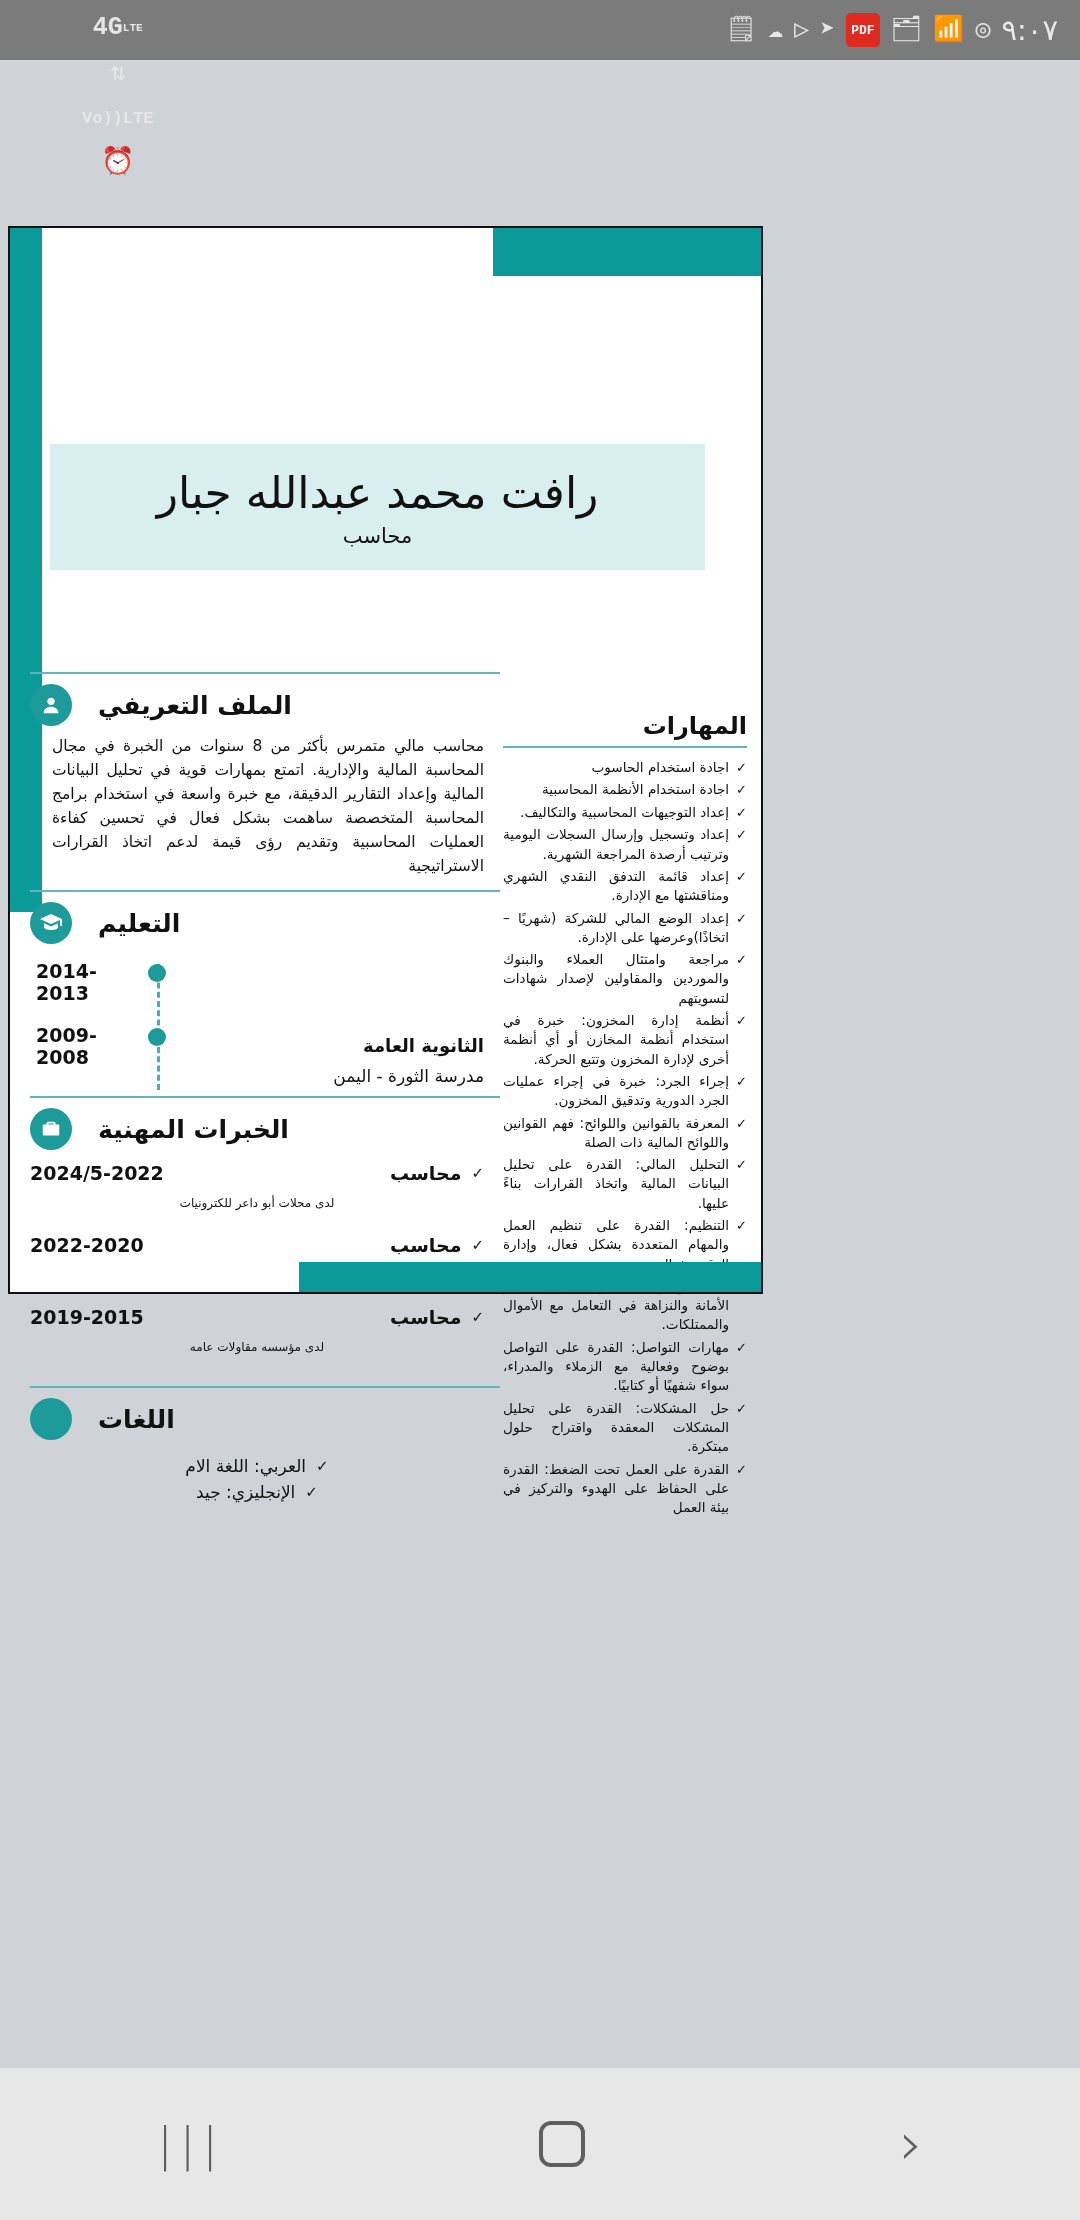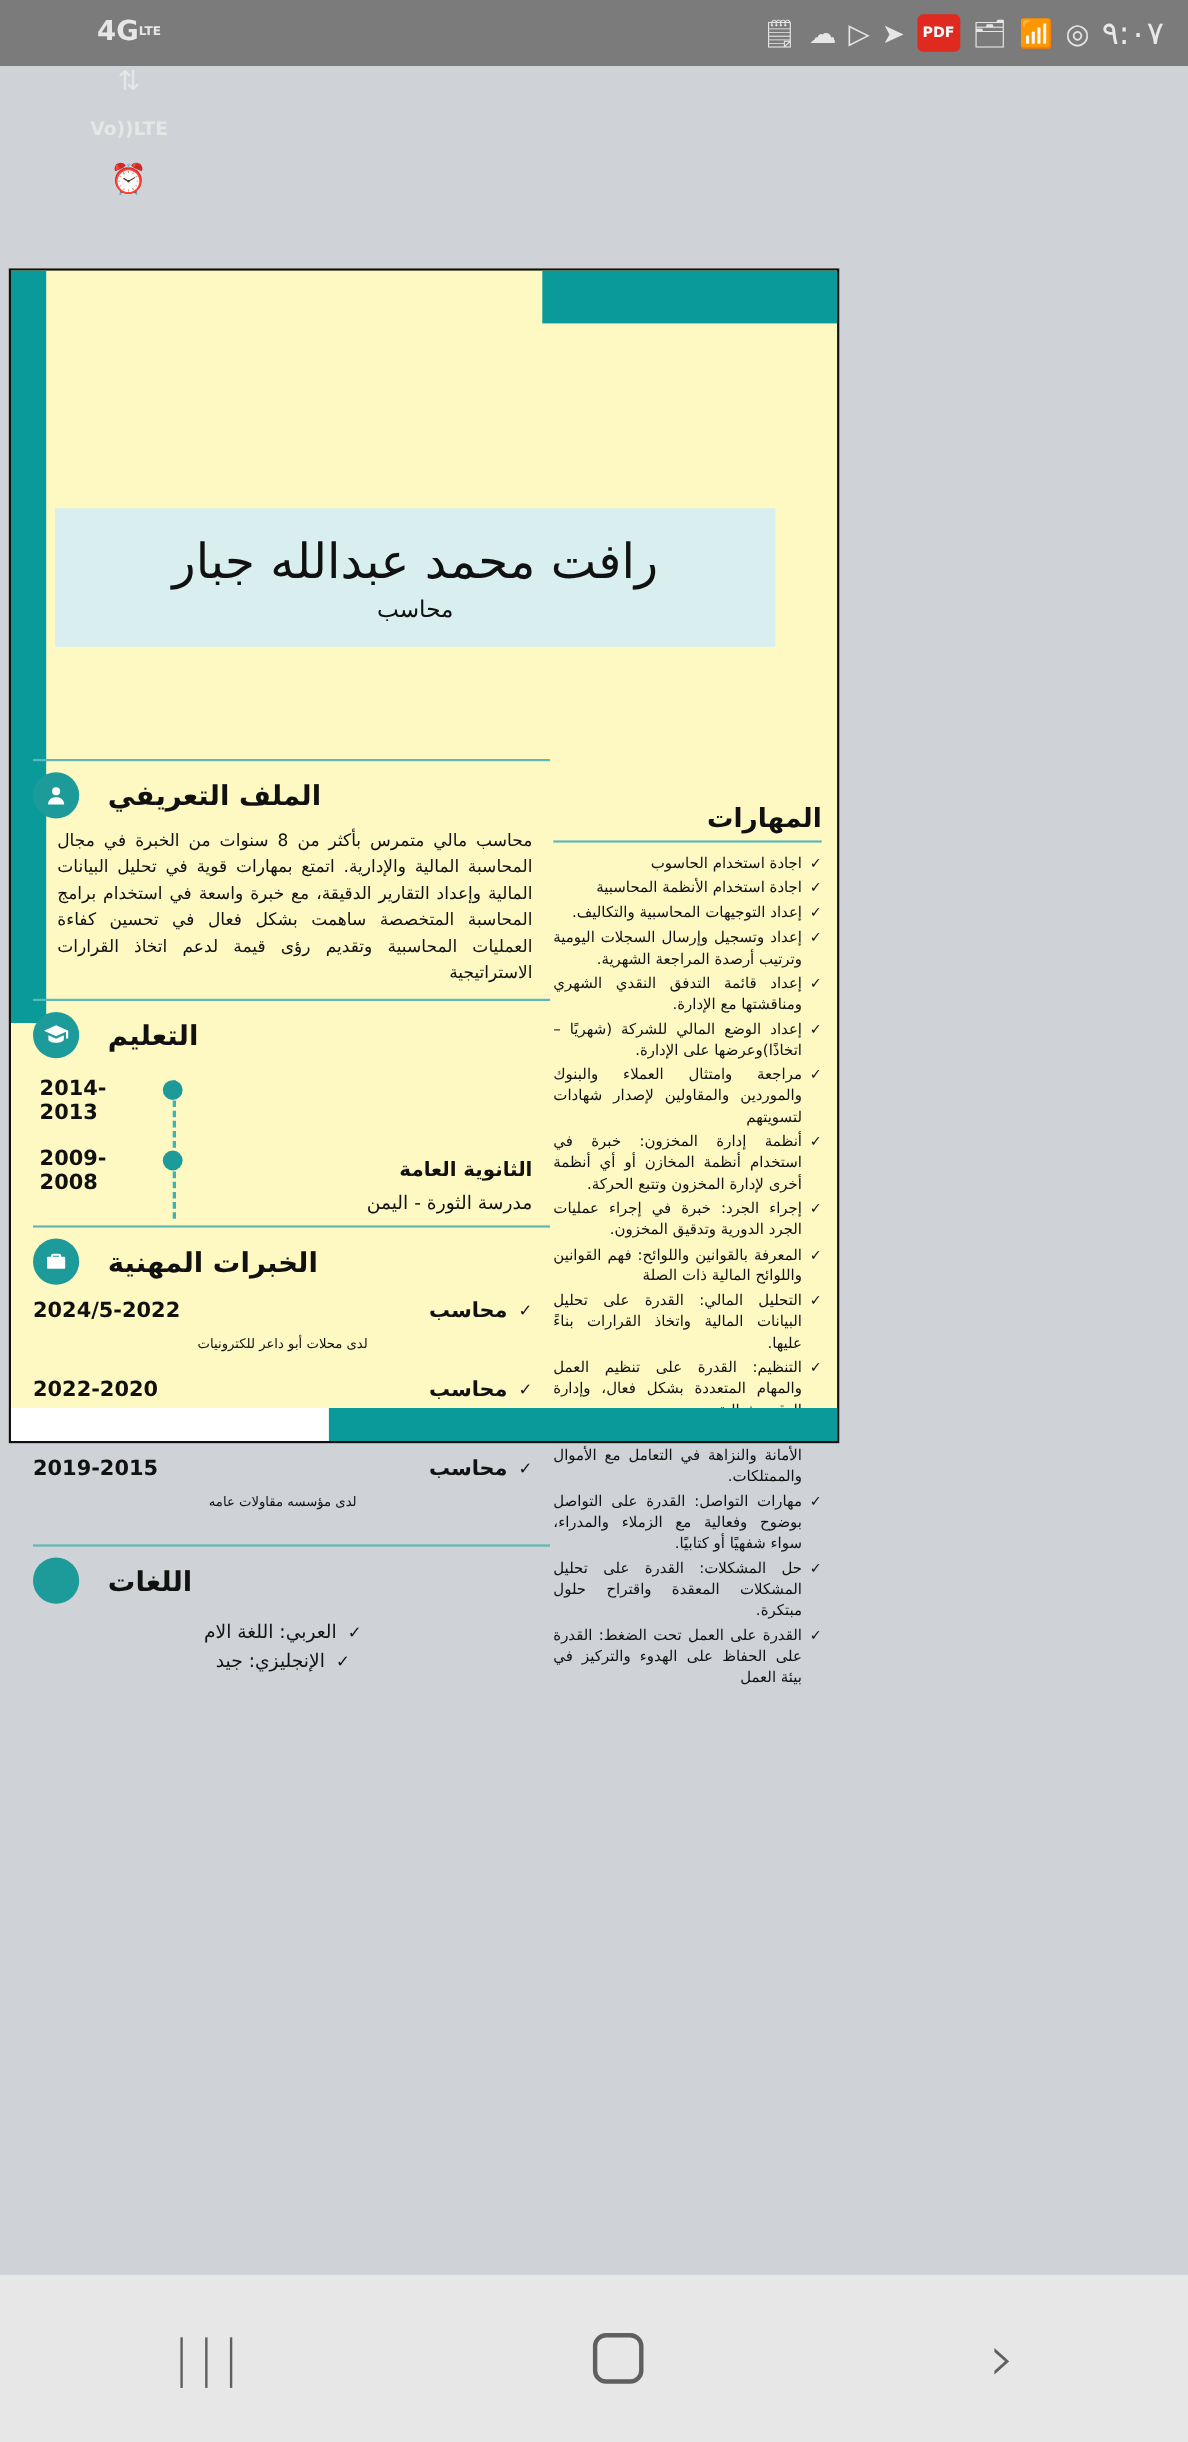--- a/index.html
+++ b/index.html
@@ -13,21 +13,21 @@
   
   #statusbar{
     position:absolute; top:0; left:0; width:1080px; height:60px;
     background:#7b7b7b; color:#e8e8e8;
     display:flex; align-items:center; justify-content:space-between;
     padding:0 22px; direction:ltr;
   }
   .sb-group{ display:flex; align-items:center; gap:11px; }
   .sb-left{ margin-left:60px;flex-direction:column; }
   .sb-icon{ display:inline-flex; align-items:center; justify-content:center;
-            height:34px; font-size:25px; line-height:1; color:#e6e6e6; }
+            height:34px; font-size:25px; line-height:1; color:#e6e6e6;font-family:Liberation Mono, monospace; }
   .batt{ position:relative; width:22px; height:32px; border:3px solid #e6e6e6;
          border-radius:3px; display:inline-block; }
   .batt:before{ content:""; position:absolute; top:-7px; left:5px; width:9px;
                 height:5px; background:#e6e6e6; border-radius:2px 2px 0 0; }
   .batt .bolt{ position:absolute; inset:0; color:#7b7b7b; font-size:19px;
                display:flex; align-items:center; justify-content:center; font-weight:700;}
   .pct{ font-size:27px; letter-spacing:1px; }
   .bars{ display:flex; align-items:flex-end; gap:2.5px; height:26px; }
   .bars i{ width:4px; background:#e6e6e6; display:block; }
   .bars i:nth-child(1){height:26px}.bars i:nth-child(2){height:21px}
@@ -35,22 +35,22 @@
   .fourg{ font-size:25px; font-weight:800; line-height:0.9; }
   .fourg small{ font-size:11px; font-weight:700; display:block; }
   .volte{ font-size:17px; font-weight:700; line-height:1.0; text-align:center;}
   .alarm{ font-size:27px; }
   .sb-time{ font-size:29px; letter-spacing:1px; }
   .pdfico{ background:#e02a20; color:#fff; font-size:13px; font-weight:800;
            border-radius:5px; padding:4px 5px; line-height:1; }
 
   
   #doc{
-    position:absolute; left:8px; top:244px; width:755px; height:1068px;
-    background:#fef9c3; border:2px solid #111;
+    position:absolute; left:8px; top:226px; width:755px; height:1068px;
+    background:#ffffff; border:2px solid #111;
   }
   .left-bar{ position:absolute; left:0; top:0; width:32px; height:684px; background:#0b9a9a; }
   .top-right-block{ position:absolute; right:0; top:0; width:268px; height:48px; background:#0b9a9a; }
   .bottom-bar{ position:absolute; left:0; bottom:0; height:30px; width:100%; background:#fff; }
   .bottom-bar .fill{ position:absolute; right:0; top:0; bottom:0; width:462px; background:#0b9a9a; }
 
   
   .name-banner{
     position:absolute; left:40px; top:216px; width:655px; height:126px;
     background:#d9efef; display:flex; flex-direction:column;

